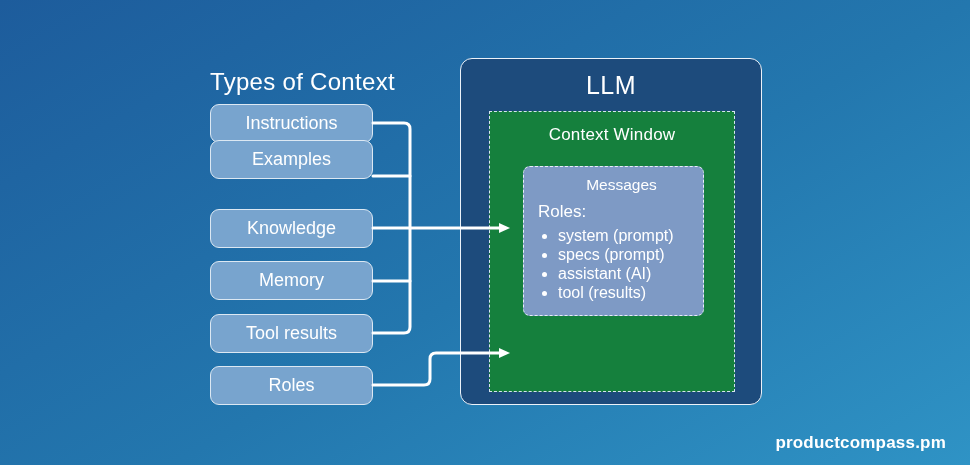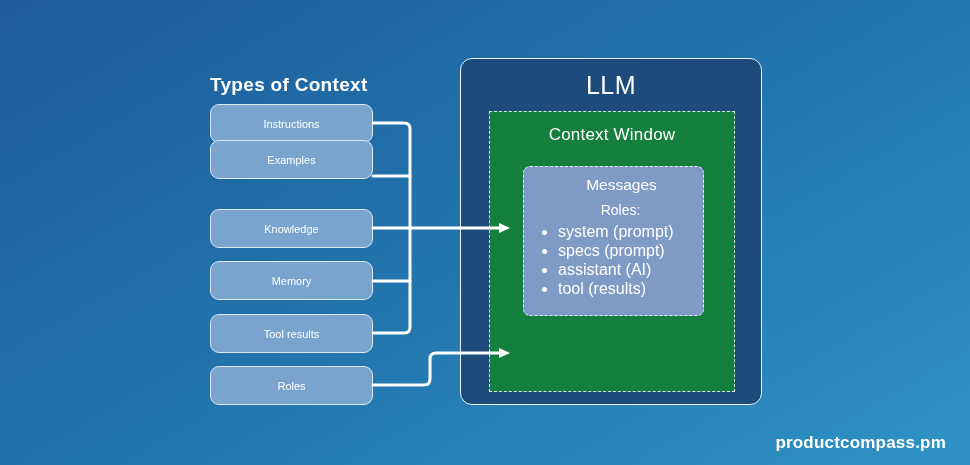--- a/index.html
+++ b/index.html
@@ -3,28 +3,28 @@
 <meta charset="utf-8">
 <style>
   html,body{margin:0;padding:0;background:#10456f;}
   .canvas{
     position:relative;width:970px;height:465px;overflow:hidden;
     background:linear-gradient(150deg,#1d5c9c 0%,#2377ae 55%,#2f93c5 100%);
     font-family:"Liberation Sans",sans-serif;color:#ffffff;
     -webkit-font-smoothing:antialiased;
   }
   .title{
-    position:absolute;left:210px;top:74px;
-    font-size:19px;font-weight:700;letter-spacing:.3px;
+    position:absolute;left:210px;top:68px;
+    font-size:24px;font-weight:400;letter-spacing:.3px;
   }
   .ctx-box{
     position:absolute;left:210px;width:163px;height:39px;box-sizing:border-box;
     background:#78a4ce;border:1.6px solid #dce8f3;border-radius:9px;
     display:flex;align-items:center;justify-content:center;
-    font-size:11px;
+    font-size:18px;
     text-align:center;
   }
   .llm{
     position:absolute;left:460px;top:58px;width:302px;height:347px;box-sizing:border-box;
     background:#1d4b7c;border:1.6px solid #ecf2f9;border-radius:12px;
   }
   .llm-title{
     position:absolute;top:12px;left:0;width:100%;text-align:center;
     font-size:25px;font-weight:500;letter-spacing:.5px;
   }
@@ -34,21 +34,21 @@
   }
   .cw-title{
     position:absolute;top:13px;left:0;width:100%;text-align:center;
     font-size:17px;letter-spacing:.2px;
   }
   .messages{
     position:absolute;left:33px;top:54px;width:181px;height:150px;box-sizing:border-box;
     background:#7e9ac5;border:1.6px dashed #e8eef7;border-radius:7px;
   }
   .msg-title{text-align:center;margin-top:9px;font-size:15.5px;margin-left:16px;}
-  .roles-label{margin:8px 0 0 14px;font-size:14px;text-align:center;}
+  .roles-label{margin:8px 0 0 14px;font-size:17px;}
   ul.roles{
     margin:4px 0 0 0;padding-left:34px;list-style:disc;
     font-size:16px;line-height:19px;
   }
   .functions{
     position:absolute;left:33px;top:219px;width:181px;height:47px;box-sizing:border-box;
     background:#7e9ac5;border:1.6px dashed #e8eef7;border-radius:7px;
     display:flex;align-items:center;justify-content:center;font-size:15.5px;
   }
   .watermark{

